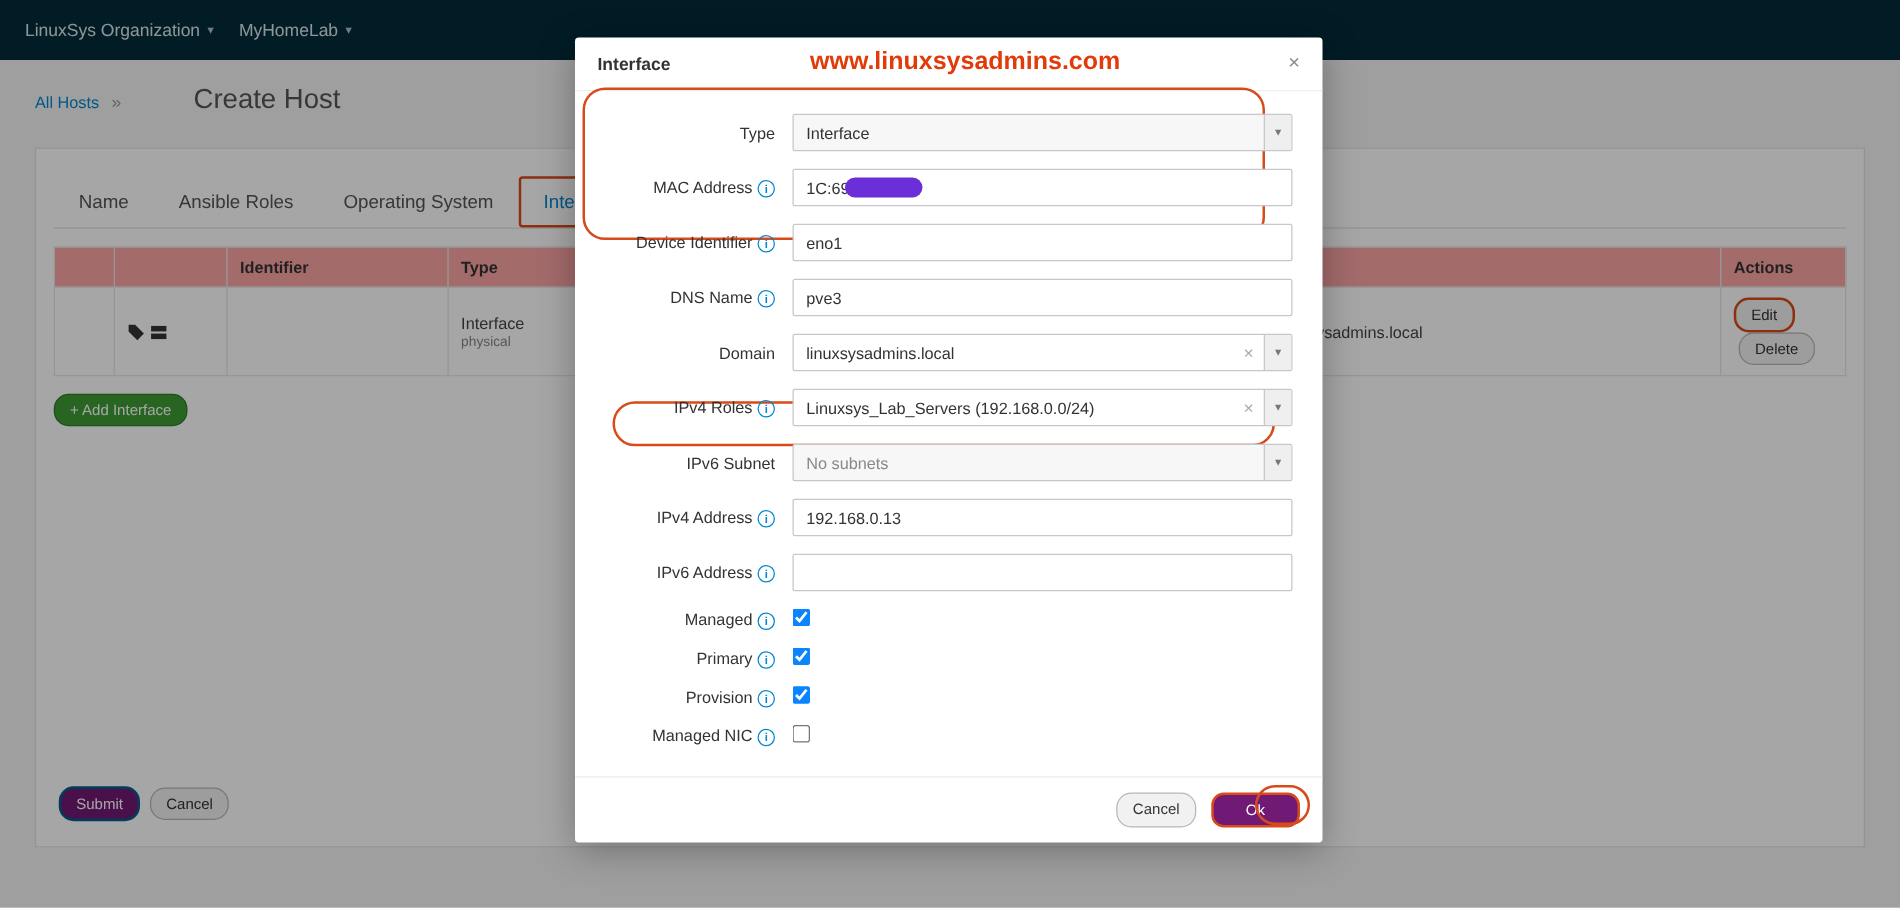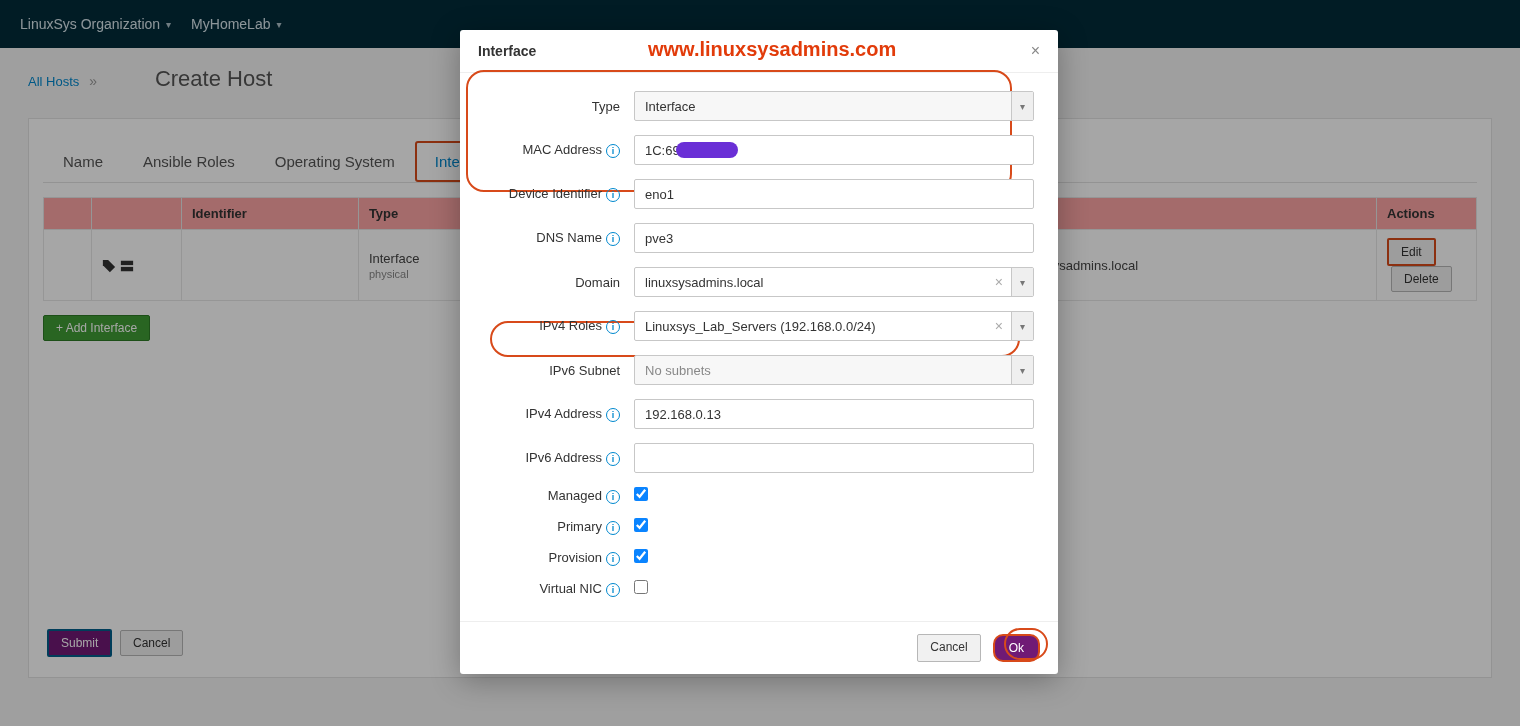--- a/index.html
+++ b/index.html
@@ -87,21 +87,21 @@
   table.iflist th { background: #fca5a5; font-weight: 600; color: #333; }
   .icon-cell { text-align: center; width: 48px; }
   .icon-cell svg { width: 14px; height: 14px; vertical-align: middle; }
   .small { font-size: 11px; color: #888; display: block; margin-top: 2px; }
   .btn {
     display: inline-block;
     padding: 5px 12px;
     border: 1px solid #b7b7b7;
     background: #f1f1f1;
     color: #333;
-    border-radius: 2px;
+    border-radius: 12px;
     font-size: 12px;
     cursor: pointer;
   }
   .btn-primary { background: #701a75; border-color: #006799; color: #fff; }
   .btn-success { background: #3f9c35; border-color: #2d7a26; color: #fff; }
   .btn.hl { border: 2px solid #d84a1a; }
   .btn + .btn { margin-left: 4px; }
   .actions-cell { width: 100px; }
   .add-row { margin-top: 14px; }
 
@@ -403,25 +403,25 @@
     </div>
     <div class="frow">
       <label><span>Primary</span><span class="info">i</span></label>
       <div class="ctrl"><input type="checkbox" class="chkbox" checked="" style=""></div>
     </div>
     <div class="frow">
       <label><span>Provision</span><span class="info">i</span></label>
       <div class="ctrl"><input type="checkbox" class="chkbox" checked="" style=""></div>
     </div>
     <div class="frow">
-      <label><span>Virtual NIC</span><span class="info">i</span></label>
+      <label><span>Managed NIC</span><span class="info">i</span></label>
       <div class="ctrl"><input type="checkbox" class="chkbox" style=""></div>
     </div>
 
   </div>
   <div class="modal-foot">
     <span class="btn">Cancel</span>
-    <span class="btn btn-primary" style="border:2px solid #d84a1a; border-radius:10px; padding:5px 14px;">Ok</span>
+    <span class="btn btn-primary" style="border:2px solid #d84a1a; border-radius:10px; padding:5px 26px;">Ok</span>
     <div class="hl-oval" style="right:10px; top:6px; width:44px; height:32px; border-radius:16px;"></div>
   </div>
 </div>
 
 <div class="watermark">www.linuxsysadmins.com</div>
 
 </body></html>

